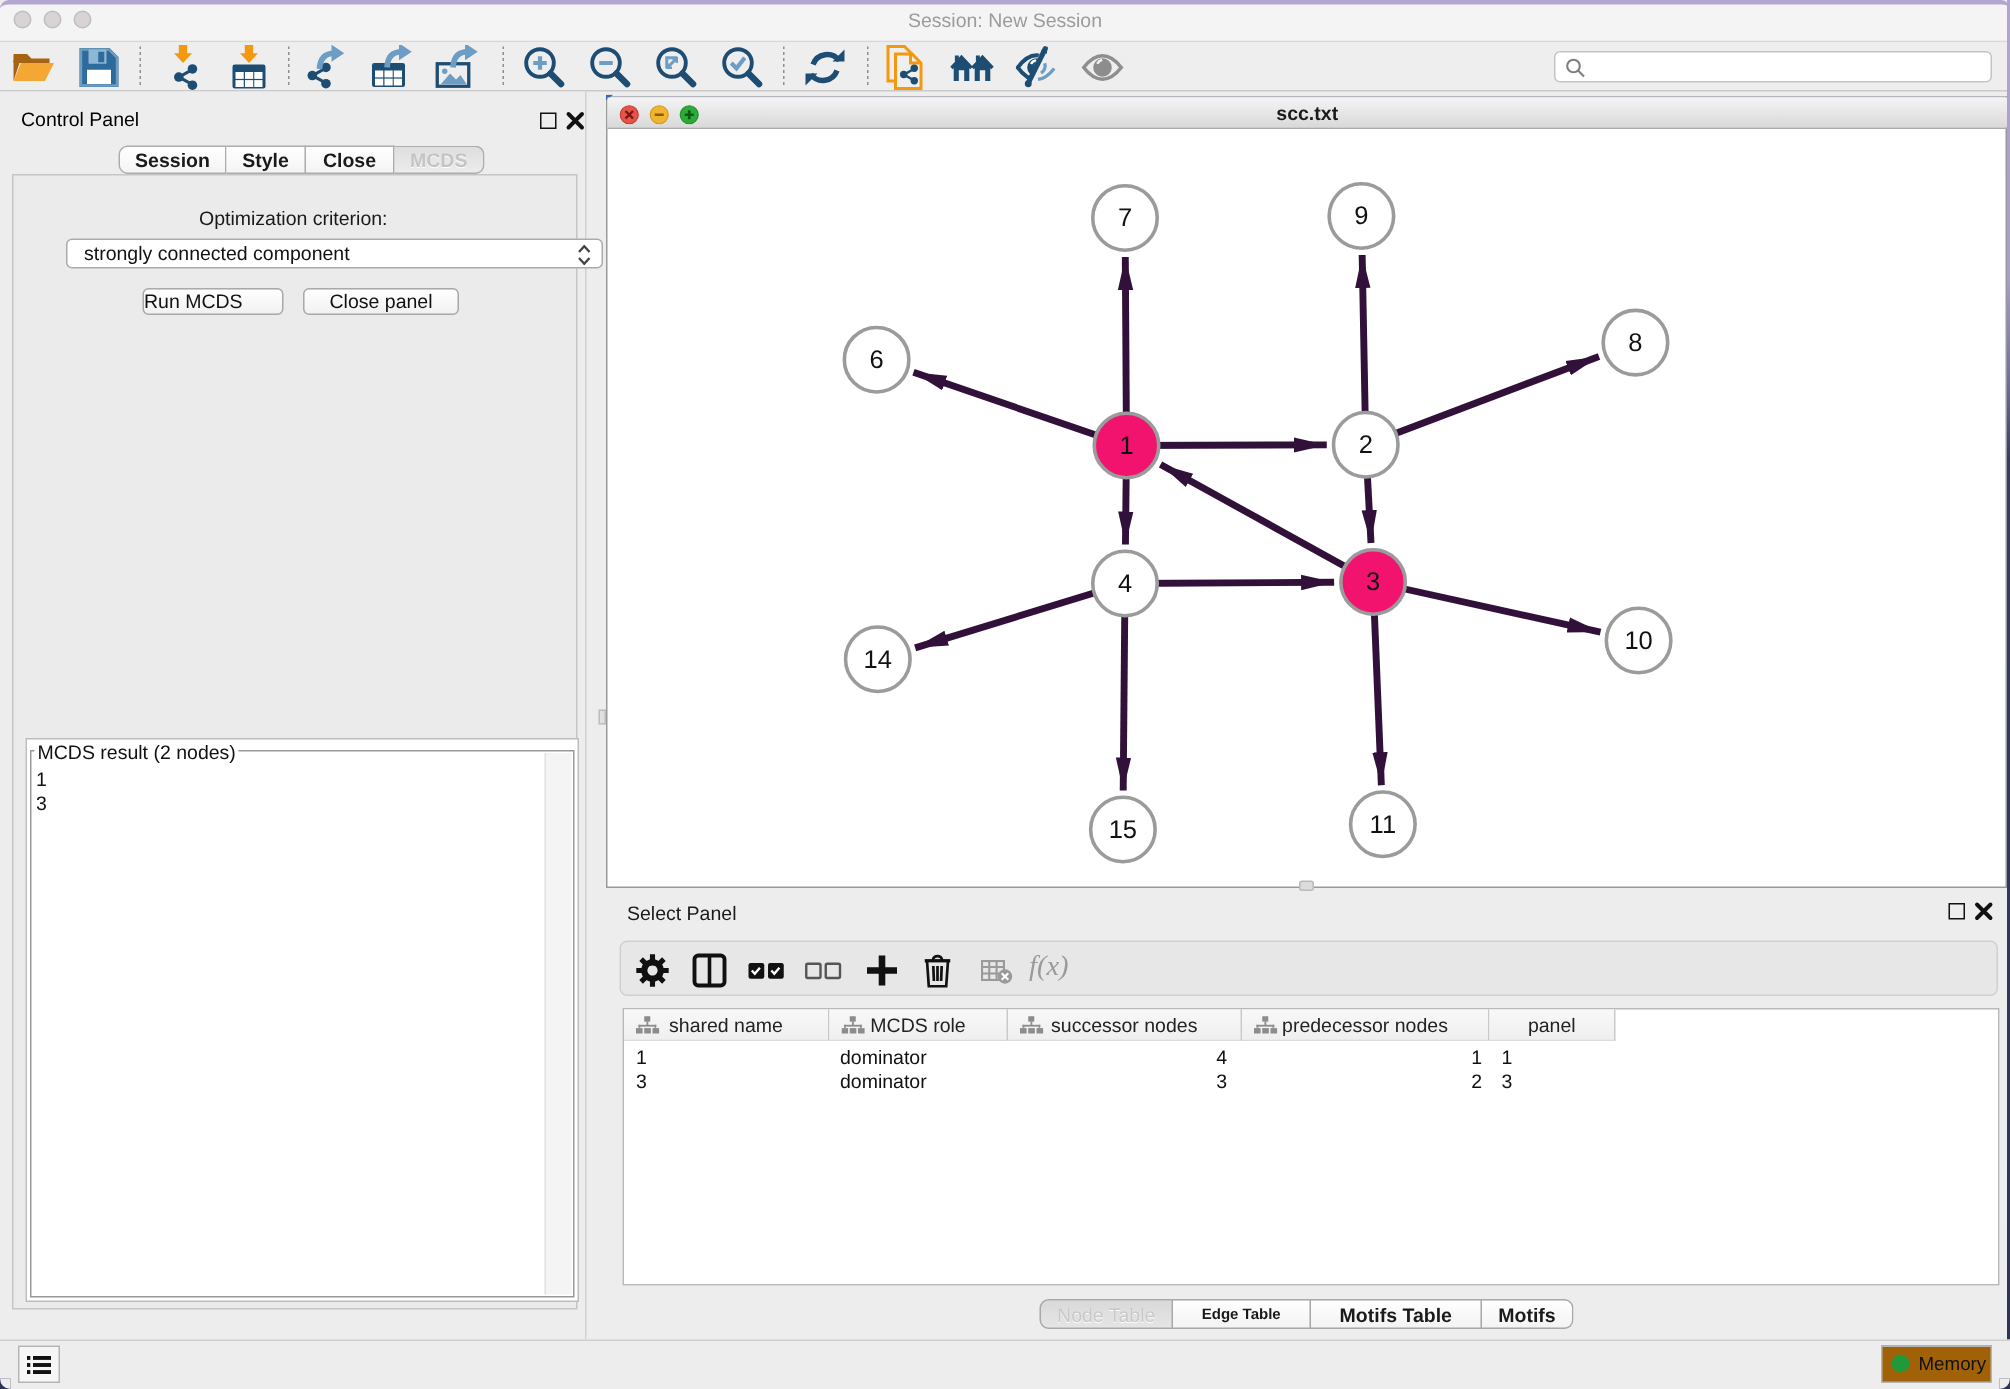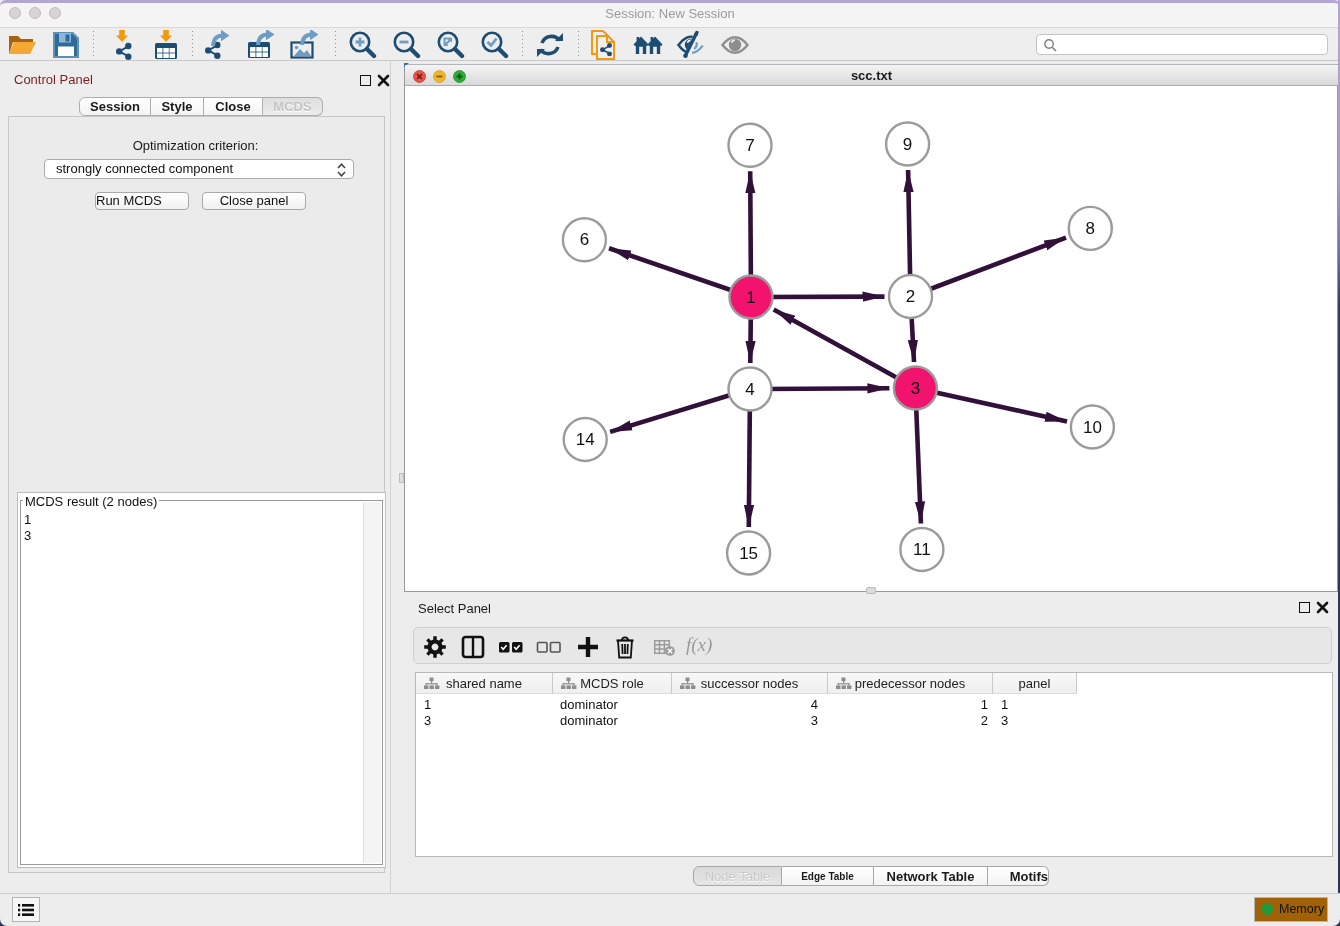--- a/index.html
+++ b/index.html
@@ -178,34 +178,34 @@
 <div class="abs" style="left:1036px;top:34px;width:292px;height:21px;background:#fff;border:1px solid #c4c4c4;border-radius:4px">
   <svg style="position:absolute;left:6px;top:3px" width="15" height="15" viewBox="0 0 15 15">
     <circle cx="6" cy="6" r="4.2" fill="none" stroke="#7e7e7e" stroke-width="1.4"></circle>
     <path d="M9.2 9.2 L13 13" stroke="#7e7e7e" stroke-width="1.4"></path>
     </svg>
 </div>
 
 <div class="abs" style="left:1338px;top:0;width:2px;height:926px;background:linear-gradient(#b2a4d2 0%,#a99cce 20%,#6b6a9e 28%,#343c66 33%,#2c3357 100%)"></div>
 
 <div class="abs" style="left:0;top:61px;width:391px;height:832px;background:#ededed;border-right:1px solid #d2d2d2"></div>
-<div class="abs" style="left:14px;top:72px;font-size:13px;color:#7f1d1d">Control Panel</div>
+<div class="abs" style="left:14px;top:72px;font-size:13px;color:#000000">Control Panel</div>
 <div class="abs" style="left:360px;top:75px;width:11px;height:11px;border:1.6px solid #111"></div>
 <svg class="abs" style="left:376px;top:73px" width="15" height="15" viewBox="0 0 15 15">
   <path d="M3 3 L12 12 M12 3 L3 12" stroke="#111" stroke-width="2.6" stroke-linecap="round"></path>
   </svg>
 
 <div class="abs" style="left:8px;top:116px;width:377px;height:757px;background:#ebebeb;border:1px solid #c6c6c6"></div>
 <div style="position:absolute;left:79px;top:97px;width:72px;height:19px;background:linear-gradient(#ffffff,#f4f4f4);border:1px solid #adadad;border-left-width:1px;border-top-left-radius:6px;border-bottom-left-radius:6px;box-sizing:border-box;font-size:13px;color:#1a1a1a;text-align:center;line-height:18px;font-weight:bold">Session</div>
 <div style="position:absolute;left:151px;top:97px;width:53px;height:19px;background:linear-gradient(#ffffff,#f4f4f4);border:1px solid #adadad;border-left-width:0;;box-sizing:border-box;font-size:13px;color:#1a1a1a;text-align:center;line-height:18px;font-weight:bold">Style</div>
 <div style="position:absolute;left:204px;top:97px;width:59px;height:19px;background:linear-gradient(#ffffff,#f4f4f4);border:1px solid #adadad;border-left-width:0;;box-sizing:border-box;font-size:13px;color:#1a1a1a;text-align:center;line-height:18px;font-weight:bold">Close</div>
 <div style="position:absolute;left:263px;top:97px;width:60px;height:19px;background:linear-gradient(#dedede,#ececec);border:1px solid #adadad;border-left-width:0;border-top-right-radius:6px;border-bottom-right-radius:6px;text-shadow:0 1px 0 #fff;box-sizing:border-box;font-size:13px;color:#c4c4c4;text-align:center;line-height:18px;font-weight:bold">MCDS</div>
 
 <div class="abs" style="left:0;top:138px;width:391px;text-align:center;font-size:13px;color:#1a1a1a">Optimization criterion:</div>
-<div class="abs" style="left:44px;top:159px;width:310px;height:20px;background:#fff;border:1px solid #ababab;border-radius:4px;font-size:13px;color:#111;line-height:18px;padding-left:11px">strongly connected component
+<div class="abs" style="left:44px;top:159px;width:358px;height:20px;background:#fff;border:1px solid #ababab;border-radius:4px;font-size:13px;color:#111;line-height:18px;padding-left:11px">strongly connected component
   <svg style="position:absolute;right:6px;top:3px" width="11" height="14" viewBox="0 0 11 14">
     <path d="M2 5 L5.5 1.2 L9 5" fill="none" stroke="#444" stroke-width="1.6"></path>
     <path d="M2 9 L5.5 12.8 L9 9" fill="none" stroke="#444" stroke-width="1.6"></path>
     </svg>
 </div>
 <div class="abs" style="left:95px;top:192px;width:94px;height:18px;background:linear-gradient(#ffffff,#f1f1f1);border:1px solid #a9a9a9;border-radius:4px;font-size:13px;color:#111;text-align:left;line-height:16px">Run MCDS</div>
 <div class="abs" style="left:202px;top:192px;width:104px;height:18px;background:linear-gradient(#ffffff,#f1f1f1);border:1px solid #a9a9a9;border-radius:4px;font-size:13px;color:#111;text-align:center;line-height:16px">Close panel</div>
 
 <div class="abs" style="left:17px;top:492px;width:369px;height:376px;background:#fff;border:1px solid #bdbdbd"></div>
 <div class="abs" style="left:20px;top:500px;width:363px;height:365px;border:1px solid #999"></div>
@@ -400,22 +400,22 @@
 <div style="position:absolute;left:700px;top:697px;width:118px;font-size:13px;color:#111;text-align:right">4</div>
 <div style="position:absolute;left:850px;top:697px;width:138px;font-size:13px;color:#111;text-align:right">1</div>
 <div style="position:absolute;left:1001px;top:697px;width:60px;font-size:13px;color:#111;text-align:left">1</div>
 <div style="position:absolute;left:424px;top:713px;width:120px;font-size:13px;color:#111;text-align:left">3</div>
 <div style="position:absolute;left:560px;top:713px;width:100px;font-size:13px;color:#111;text-align:left">dominator</div>
 <div style="position:absolute;left:700px;top:713px;width:118px;font-size:13px;color:#111;text-align:right">3</div>
 <div style="position:absolute;left:850px;top:713px;width:138px;font-size:13px;color:#111;text-align:right">2</div>
 <div style="position:absolute;left:1001px;top:713px;width:60px;font-size:13px;color:#111;text-align:left">3</div>
 <div style="position:absolute;left:693px;top:866px;width:89px;height:20px;background:linear-gradient(#d9d9d9,#e5e5e5);border:1px solid #a8a8a8;border-left-width:1px;border-top-left-radius:6px;border-bottom-left-radius:6px;text-shadow:0 1px 0 #fff;box-sizing:border-box;font-size:13px;color:#c8c8c8;text-align:center;line-height:19px;font-weight:normal">Node Table</div>
 <div style="position:absolute;left:782px;top:866px;width:92px;height:20px;background:linear-gradient(#ffffff,#f3f3f3);border:1px solid #a8a8a8;border-left-width:0;;box-sizing:border-box;font-size:10px;color:#1a1a1a;text-align:center;line-height:19px;font-weight:bold">Edge Table</div>
-<div style="position:absolute;left:874px;top:866px;width:114px;height:20px;background:linear-gradient(#ffffff,#f3f3f3);border:1px solid #a8a8a8;border-left-width:0;;box-sizing:border-box;font-size:13px;color:#1a1a1a;text-align:center;line-height:19px;font-weight:bold">Network Table</div>
-<div style="position:absolute;left:988px;top:866px;width:61px;height:20px;background:linear-gradient(#ffffff,#f3f3f3);border:1px solid #a8a8a8;border-left-width:0;border-top-right-radius:6px;border-bottom-right-radius:6px;box-sizing:border-box;font-size:13px;color:#1a1a1a;text-align:right;line-height:19px;font-weight:bold">Motifs</div>
+<div style="position:absolute;left:874px;top:866px;width:114px;height:20px;background:linear-gradient(#ffffff,#f3f3f3);border:1px solid #a8a8a8;border-left-width:0;;box-sizing:border-box;font-size:13px;color:#1a1a1a;text-align:center;line-height:19px;font-weight:bold">Motifs Table</div>
+<div style="position:absolute;left:988px;top:866px;width:61px;height:20px;background:linear-gradient(#ffffff,#f3f3f3);border:1px solid #a8a8a8;border-left-width:0;border-top-right-radius:6px;border-bottom-right-radius:6px;box-sizing:border-box;font-size:13px;color:#1a1a1a;text-align:center;line-height:19px;font-weight:bold">Motifs</div>
 
 <div class="abs" style="left:0;top:893px;width:1340px;height:33px;background:#ededed;border-top:1px solid #cfcfcf"></div>
 <div class="abs" style="left:12px;top:897px;width:28px;height:25px;background:#f6f6f6;border:1px solid #b5b5b5">
   <svg style="position:absolute;left:5px;top:5px" width="16" height="14" viewBox="0 0 16 14">
     <g fill="#111">
         <rect x="0" y="1" width="2.2" height="2.6"></rect>
         <rect x="4" y="1" width="12" height="2.6"></rect>
     <rect x="0" y="5.7" width="2.2" height="2.6"></rect>
         <rect x="4" y="5.7" width="12" height="2.6"></rect>
     <rect x="0" y="10.4" width="2.2" height="2.6"></rect>

